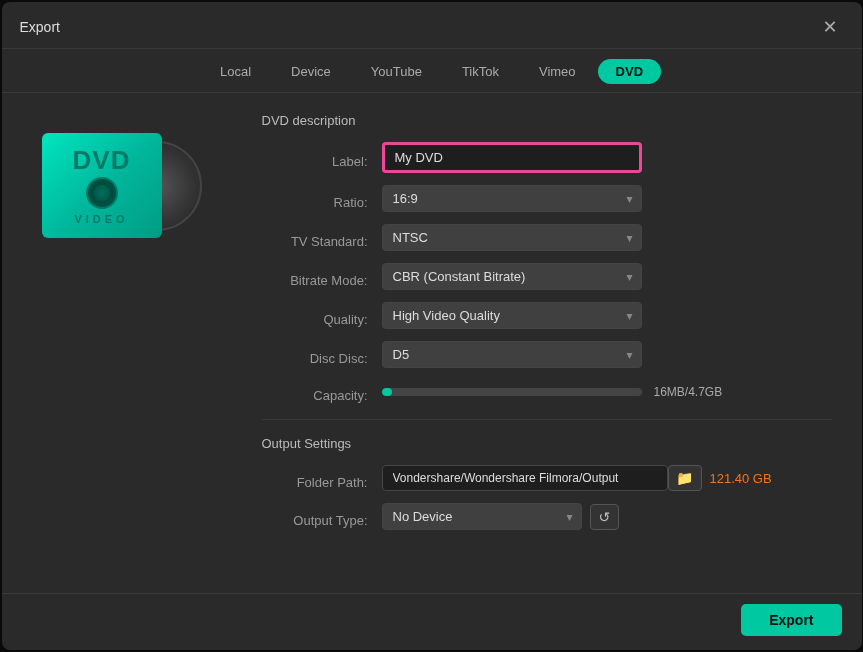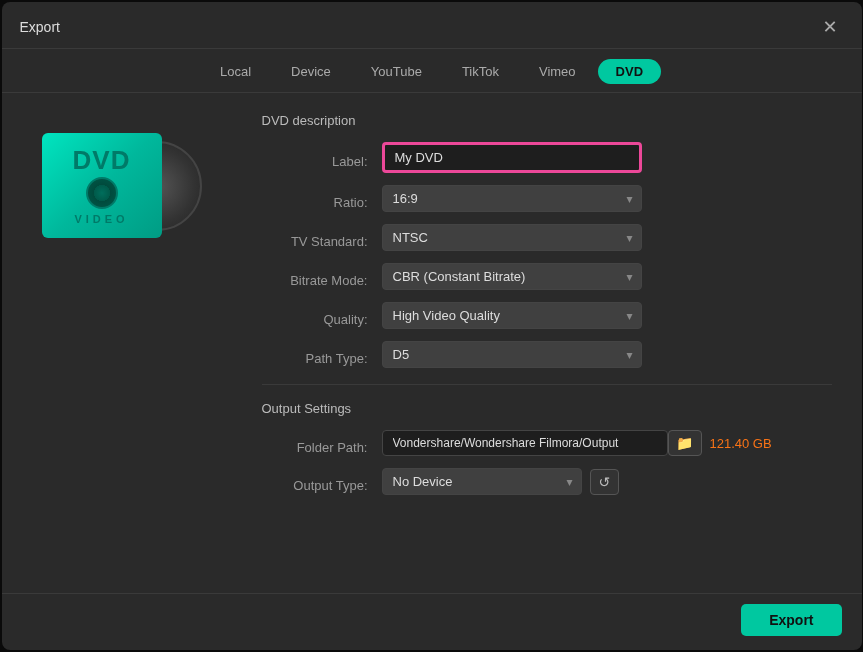--- a/index.html
+++ b/index.html
@@ -429,32 +429,39 @@
               <option>High Video Quality</option>
               <option>Medium Video Quality</option>
               <option>Low Video Quality</option>
             </select>
             <span class="select-arrow">▾</span>
           </div>
         </div>
       </div>
 
       <div class="form-row">
-        <span class="form-label">Path Type:</span>
+        <span class="form-label">Disc Disc:</span>
         <div class="form-control">
           <div class="select-wrapper">
             <select class="select-input">
               <option>D5</option>
               <option>D9</option>
             </select>
             <span class="select-arrow">▾</span>
           </div>
         </div>
       </div>
 
+      <div class="form-row capacity-row">
+        <span class="form-label">Capacity:</span>
+        <div class="capacity-bar-wrapper">
+          <div class="capacity-bar-fill" style="width: 4%;"></div>
+        </div>
+        <span class="capacity-text">16MB/4.7GB</span>
+      </div>
 
       <hr class="section-divider">
 
       <div class="section-title">Output Settings</div>
 
       <div class="form-row">
         <span class="form-label">Folder Path:</span>
         <div class="folder-path-wrapper">
           <input class="folder-input" type="text" value="Vondershare/Wondershare Filmora/Output" style="">
           <button class="folder-btn">

